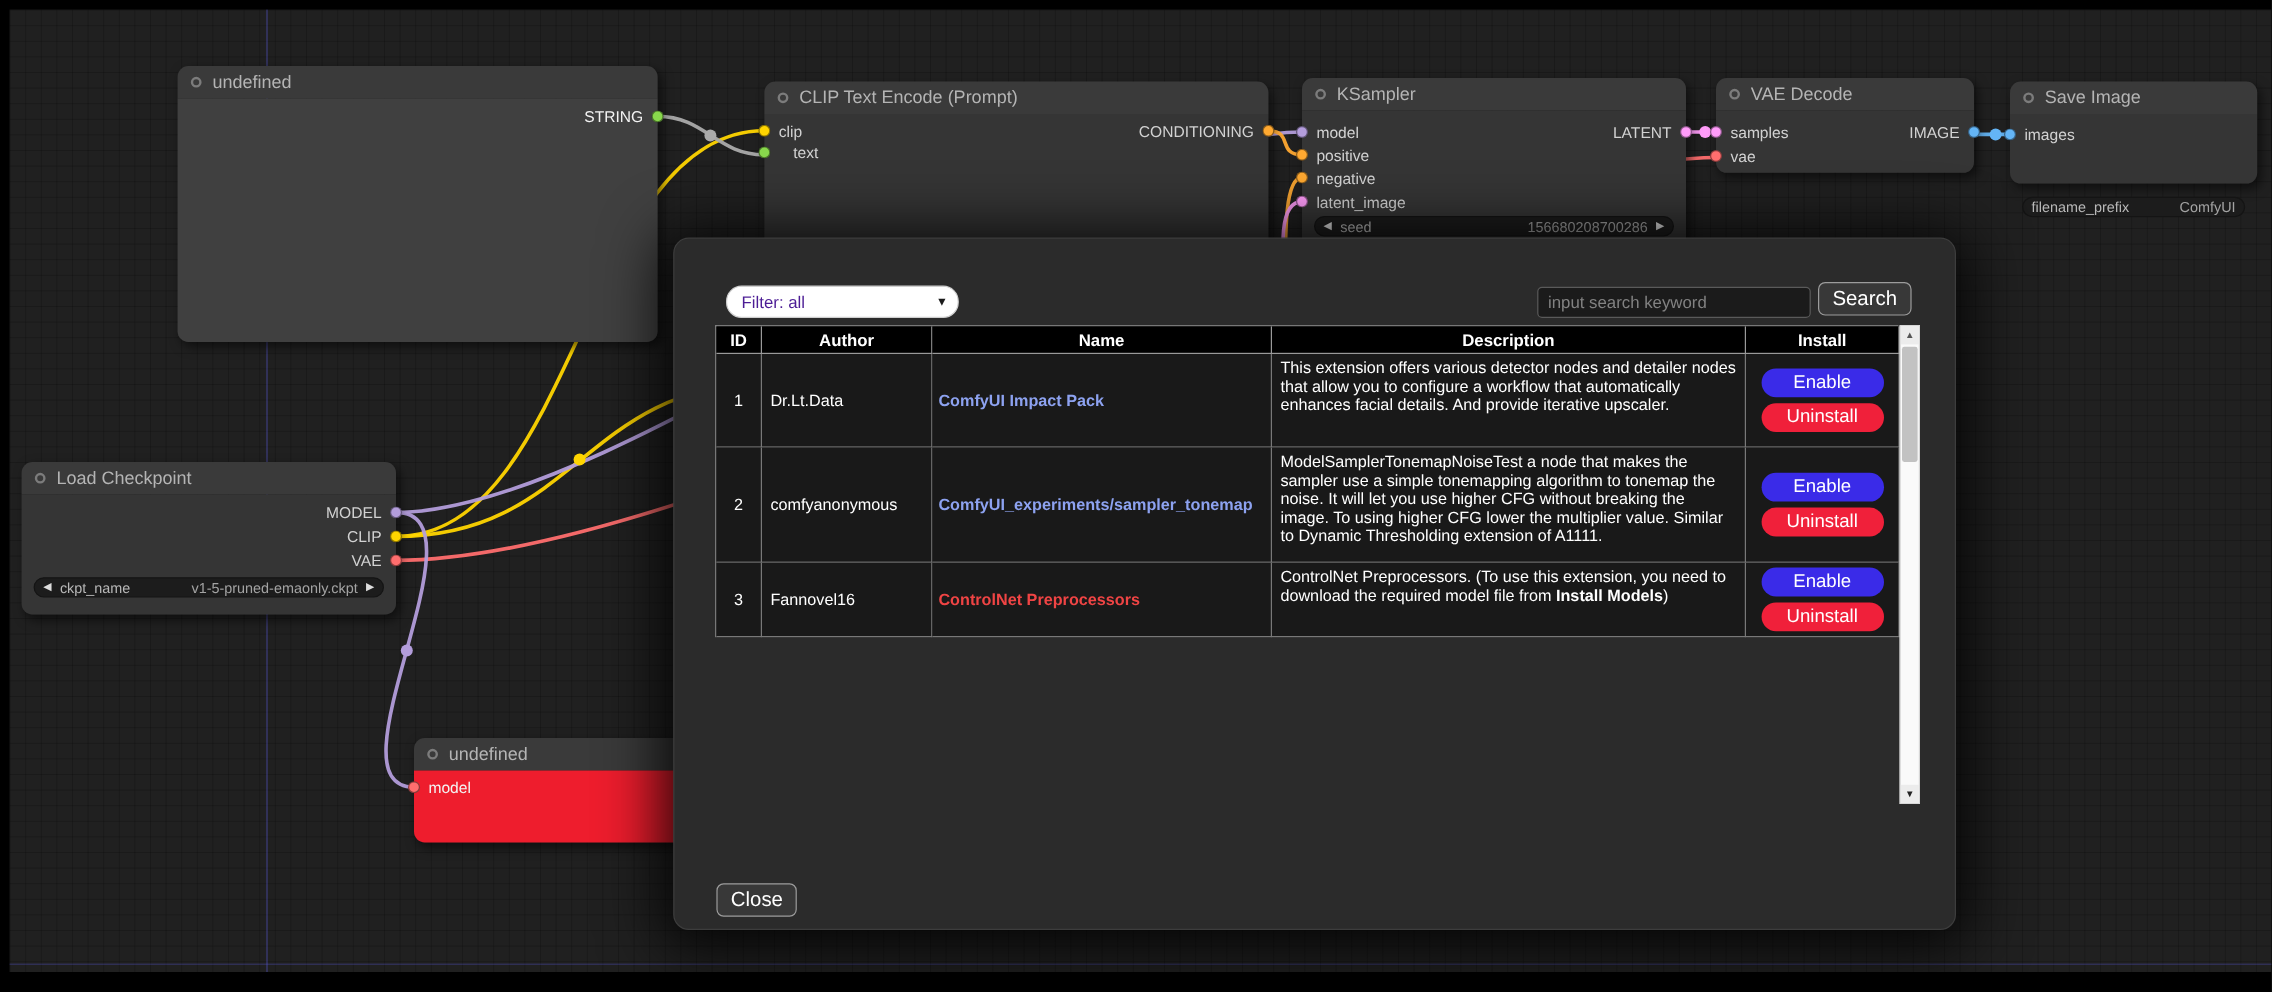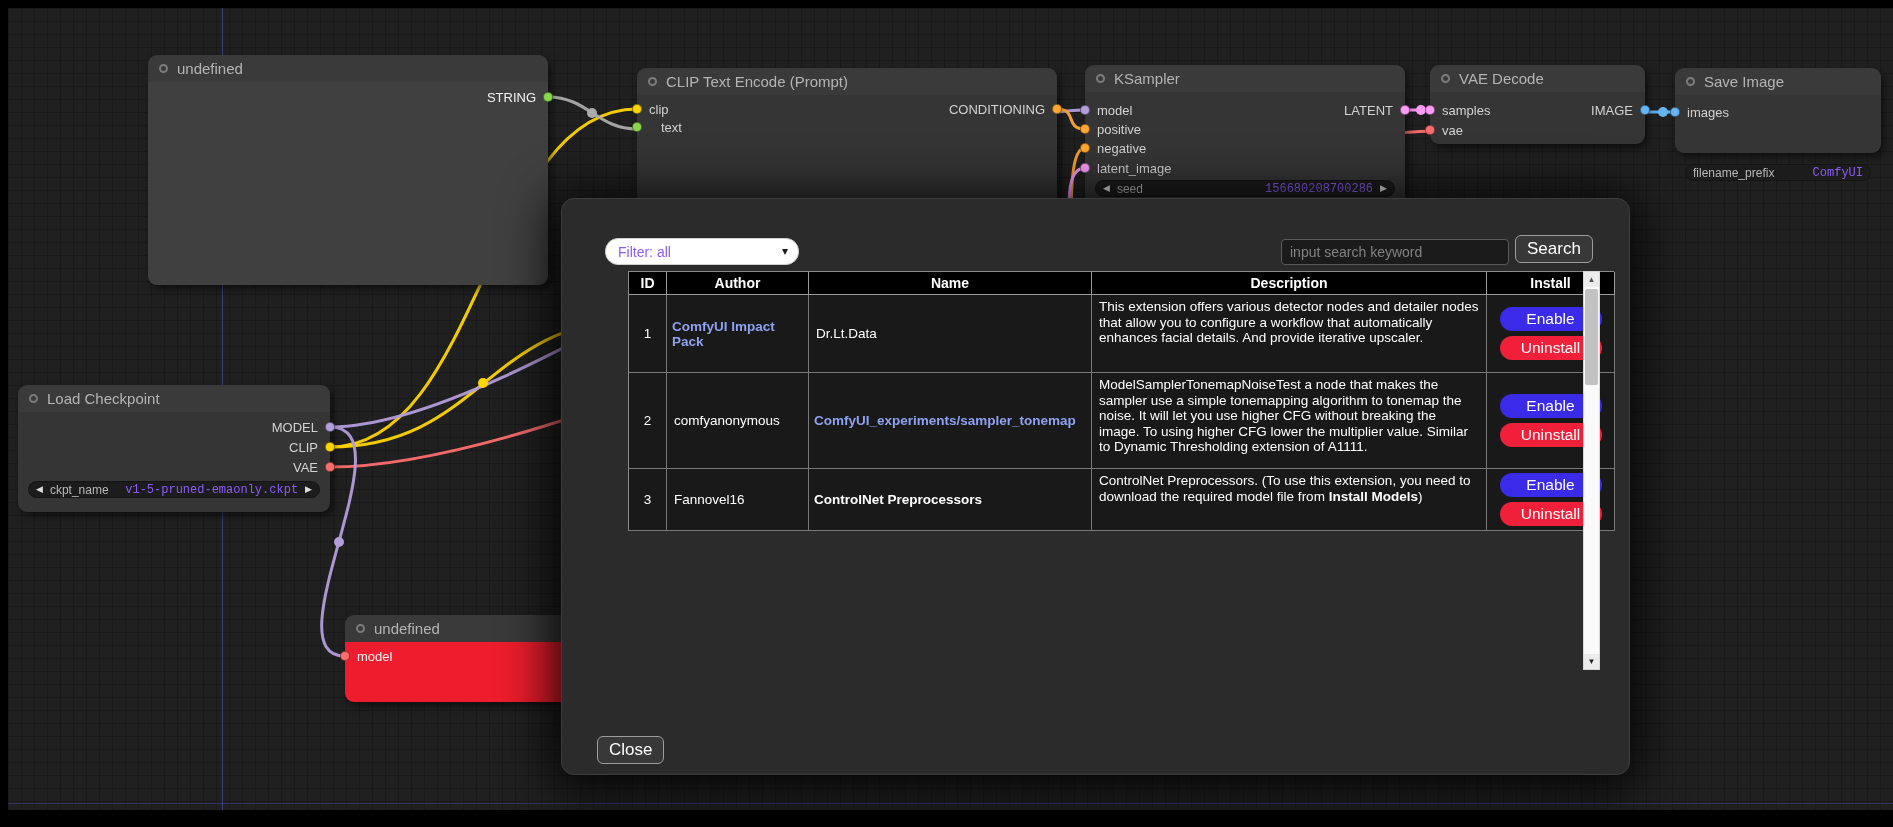--- a/index.html
+++ b/index.html
@@ -43,50 +43,50 @@
   .port.out { right: -5px; }
   .pdot { width: 10px; height: 10px; border-radius: 50%; border: 1px solid rgba(0,0,0,.45); flex: none; }
 
   .widget {
     position: absolute; left: 10px; right: 10px; height: 17px;
     background: #1c1c1c; border: 1px solid #141414; border-radius: 9px;
     display: flex; align-items: center; gap: 7px; padding: 0 7px;
     font-size: 12px; color: #b8b8b8; cursor: pointer; white-space: nowrap;
   }
   .warrow { font-size: 9px; color: #ddd; line-height: 1; }
-  .wvalue { margin-left: auto; color: #8b5cf6; font-family: Liberation Mono, monospace; }
+  .wvalue { margin-left: auto; color: #a3a3a3; }
 
   
   #manager-dialog {
     position: absolute; left: 561px; top: 198px; width: 1069px; height: 577px;
     background: #2b2b2b; border: 1px solid #3d3d3d; border-radius: 13px; z-index: 10;
     box-shadow: 0 6px 50px 10px rgba(0,0,0,.85);
   }
   .filter-wrap { position: absolute; left: 43px; top: 39px; width: 194px; height: 27px; }
   .filter-wrap select {
     appearance: none; -webkit-appearance: none;
-    width: 100%; height: 100%; background: #fff; color: #8b5cf6; border: 1px solid #cfcfcf;
+    width: 100%; height: 100%; background: #fff; color: #4c1d95; border: 1px solid #cfcfcf;
     border-radius: 13px; padding: 0 26px 0 12px; font-size: 14px; font-family: inherit; cursor: pointer;
   }
   .filter-caret { position: absolute; right: 11px; top: 6px; color: #1a1a1a; font-size: 12px; pointer-events: none; }
 
   #search-input {
     position: absolute; left: 719px; top: 40px; width: 228px; height: 26px;
     background: #1b1b1b; border: 1px solid #5a5a5a; border-radius: 4px;
     color: #ddd; padding: 0 8px; font-size: 14px; font-family: inherit;
   }
   #search-input::placeholder { color: #828282; }
   .dlg-btn {
     background: #383838; border: 1.5px solid #9c9c9c; border-radius: 6px;
     color: #fff; font-size: 17px; font-family: inherit; padding: 3px 11px; cursor: pointer;
   }
   #search-button { position: absolute; left: 953px; top: 36px; }
   #close-button  { position: absolute; left: 35px;  top: 537px; }
 
-  .mgr-table { position: absolute; left: 34px; top: 72px; width: 986px; border-top: 1px solid #8a8a8a; border-left: 1px solid #8a8a8a; margin-left: 32px; }
+  .mgr-table { position: absolute; left: 34px; top: 72px; width: 986px; border-top: 1px solid #8a8a8a; border-left: 1px solid #8a8a8a; }
   .t-head, .t-row { display: grid; grid-template-columns: 38px 142px 283px 395px 128px; }
   .th {
     background: #000; color: #fff; font-weight: bold; font-size: 14px; text-align: center;
     padding: 3px 2px; border-right: 1px solid #9a9a9a; border-bottom: 1px solid #9a9a9a;
   }
   .td {
     background: #191919; color: #fff; font-size: 13.5px;
     border-right: 1px solid #787878; border-bottom: 1px solid #787878; padding: 4px 7px;
   }
   .r1 { min-height: 78px; } .r2 { min-height: 96px; } .r3 { min-height: 62px; }
@@ -302,24 +302,24 @@
       <div class="t-head">
         <div class="th">ID</div>
         <div class="th">Author</div>
         <div class="th">Name</div>
         <div class="th">Description</div>
         <div class="th">Install</div>
       </div>
 
       <div class="t-row r1">
         <div class="td c-id">1</div>
+        <div class="td c-author">Dr.Lt.Data</div>
         <div class="td c-name">
           <a style="color: rgb(141, 162, 240);">ComfyUI Impact Pack</a>
         </div>
-        <div class="td c-author">Dr.Lt.Data</div>
         <div class="td c-desc"><span>This extension offers various detector nodes and detailer nodes that allow you to configure a workflow that automatically enhances facial details. And provide iterative upscaler.</span><b></b><span></span></div>
         <div class="td c-install">
           <button class="pill-btn" style="background: rgb(58, 43, 232);">Enable</button>
           <button class="pill-btn" style="background: rgb(240, 32, 58);">Uninstall</button>
         </div>
       </div>
 
       <div class="t-row r2">
         <div class="td c-id">2</div>
         <div class="td c-author">comfyanonymous</div>
@@ -330,21 +330,21 @@
         <div class="td c-install">
           <button class="pill-btn" style="background: rgb(58, 43, 232);">Enable</button>
           <button class="pill-btn" style="background: rgb(240, 32, 58);">Uninstall</button>
         </div>
       </div>
 
       <div class="t-row r3">
         <div class="td c-id">3</div>
         <div class="td c-author">Fannovel16</div>
         <div class="td c-name">
-          <a style="color: #ffffff;">ControlNet Preprocessors</a>
+          <a style="color: #ef4444;">ControlNet Preprocessors</a>
         </div>
         <div class="td c-desc"><span>ControlNet Preprocessors. (To use this extension, you need to download the required model file from </span><b>Install Models</b><span>)</span></div>
         <div class="td c-install">
           <button class="pill-btn" style="background: rgb(58, 43, 232);">Enable</button>
           <button class="pill-btn" style="background: rgb(240, 32, 58);">Uninstall</button>
         </div>
       </div>
     </div>
 
     <div class="mgr-scrollbar">

